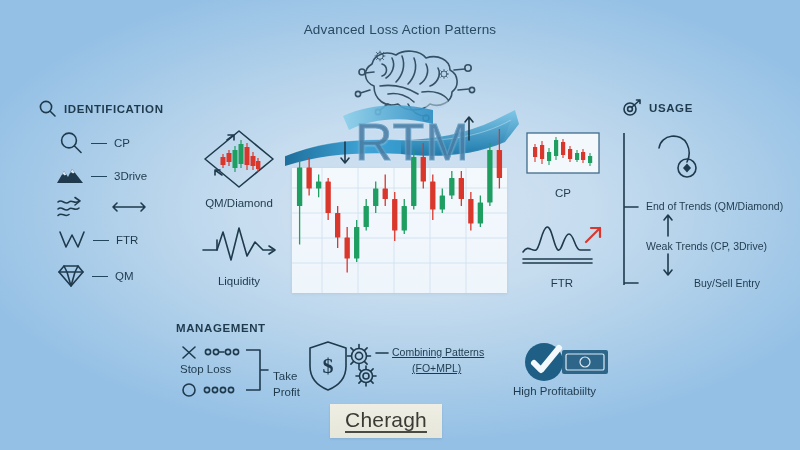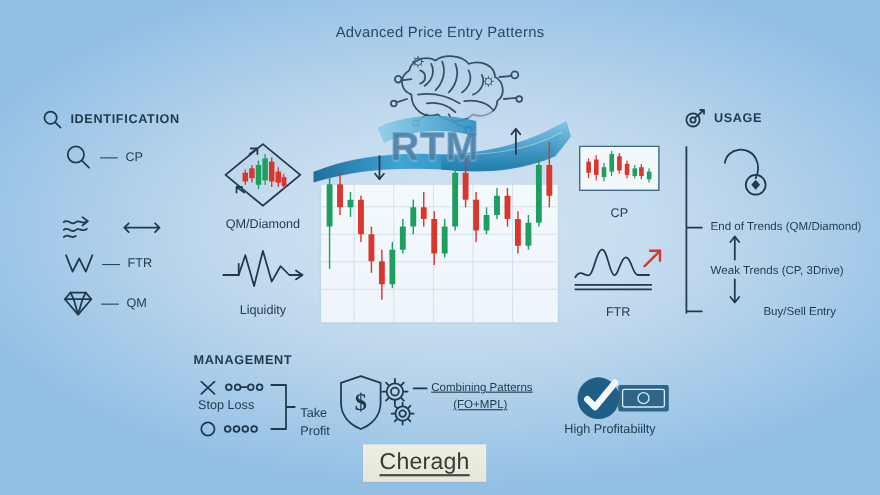--- a/index.html
+++ b/index.html
@@ -22,21 +22,21 @@
     font-size:13.5px;color:#2a4a60;letter-spacing:.2px;
   }
 
   
   #brain{position:absolute;left:322px;top:42px;width:180px;height:80px;}
 
   
   #ribbon{position:absolute;left:283px;top:98px;width:238px;height:82px;}
   #rtm-word{
     position:absolute;left:355px;top:112px;
-    font-size:36px;font-weight:bold;letter-spacing:1px;
+    font-size:52px;font-weight:normal;letter-spacing:1px;
     color:#4a7da3;opacity:.88;
     -webkit-text-stroke:1px #5f9cc4;
     text-shadow:0 1px 2px rgba(255,255,255,.55);
   }
 
   
   #center-chart{
     position:absolute;left:292px;top:168px;width:215px;height:125px;
     background:linear-gradient(180deg,#f4f9fd 0%,#eef5fb 100%);
     box-shadow:0 1px 3px rgba(40,70,95,.10);
@@ -78,21 +78,21 @@
   #logo .word{
     font-size:21px;color:#3b3b36;letter-spacing:.2px;
     border-bottom:2px solid #4a4a43;padding-bottom:0px;line-height:1.05;
   }
 </style>
 </head>
 <body>
 
 <div id="stage">
 
-  <div id="title">Advanced Price Entry Patterns</div>
+  <div id="title">Advanced Loss Action Patterns</div>
 
   <svg id="brain" viewBox="0 0 180 80">
     <g class="stroke" stroke-width="1.25" opacity=".85">
       <path d="M52 44 C42 40 40 28 50 22 C52 13 64 8 74 13 C82 7 98 8 104 16
                C116 12 128 18 128 28 C136 32 138 44 130 50 C130 60 118 66 108 62
                C100 70 84 70 76 62 C64 66 52 58 52 44 Z"></path>
       <path d="M60 22 C66 24 66 32 60 34"></path>
       <path d="M70 16 C74 24 70 32 64 36"></path>
       <path d="M80 14 C84 24 80 34 74 40"></path>
       <path d="M92 16 C96 26 92 36 86 42"></path>
@@ -226,20 +226,29 @@
 
   <div class="id-row" style="left:58px;top:130px;">
     <svg width="26" height="26" viewBox="0 0 26 26">
       <circle class="stroke" stroke-width="1.8" cx="11" cy="10.5" r="7.4"></circle>
       <path class="stroke" stroke-width="2.2" d="M16.5 16 L23 22.5"></path>
     </svg>
     <span class="dash"></span>
     <span class="txt">CP</span>
   </div>
 
+  <div class="id-row" style="left:56px;top:166px;">
+    <svg width="28" height="20" viewBox="0 0 28 20">
+      <path class="fillink" d="M1 17 L8 5 L12 11 L16 3 L27 17 Z"></path>
+      <path fill="#dbeaf6" d="M8 5 L10.2 8.4 L8.8 9.4 L7 8 L5.8 9 Z"></path>
+      <path fill="#dbeaf6" d="M16 3 L18.6 6.6 L17 7.6 L15.4 6.2 L14.2 7.4 Z"></path>
+    </svg>
+    <span class="dash"></span>
+    <span class="txt">3Drive</span>
+  </div>
 
   <div class="id-row" style="left:56px;top:196px;">
     <svg width="32" height="22" viewBox="0 0 32 22">
       <path class="stroke" stroke-width="1.7" d="M2 6 C6 2 9 10 13 6 C16 3 19 9 23 5"></path>
       <path class="stroke" stroke-width="1.7" d="M19 1.5 L24 5 L19 9"></path>
       <path class="stroke" stroke-width="1.7" d="M2 13 C6 9 9 17 13 13 C16 10 19 16 23 12"></path>
       <path class="stroke" stroke-width="1.7" d="M2 19.5 C6 15.5 9 22 13 18.5"></path>
     </svg>
     <span style="display:inline-block;width:22px;"></span>
     <svg width="38" height="18" viewBox="0 0 38 18">

